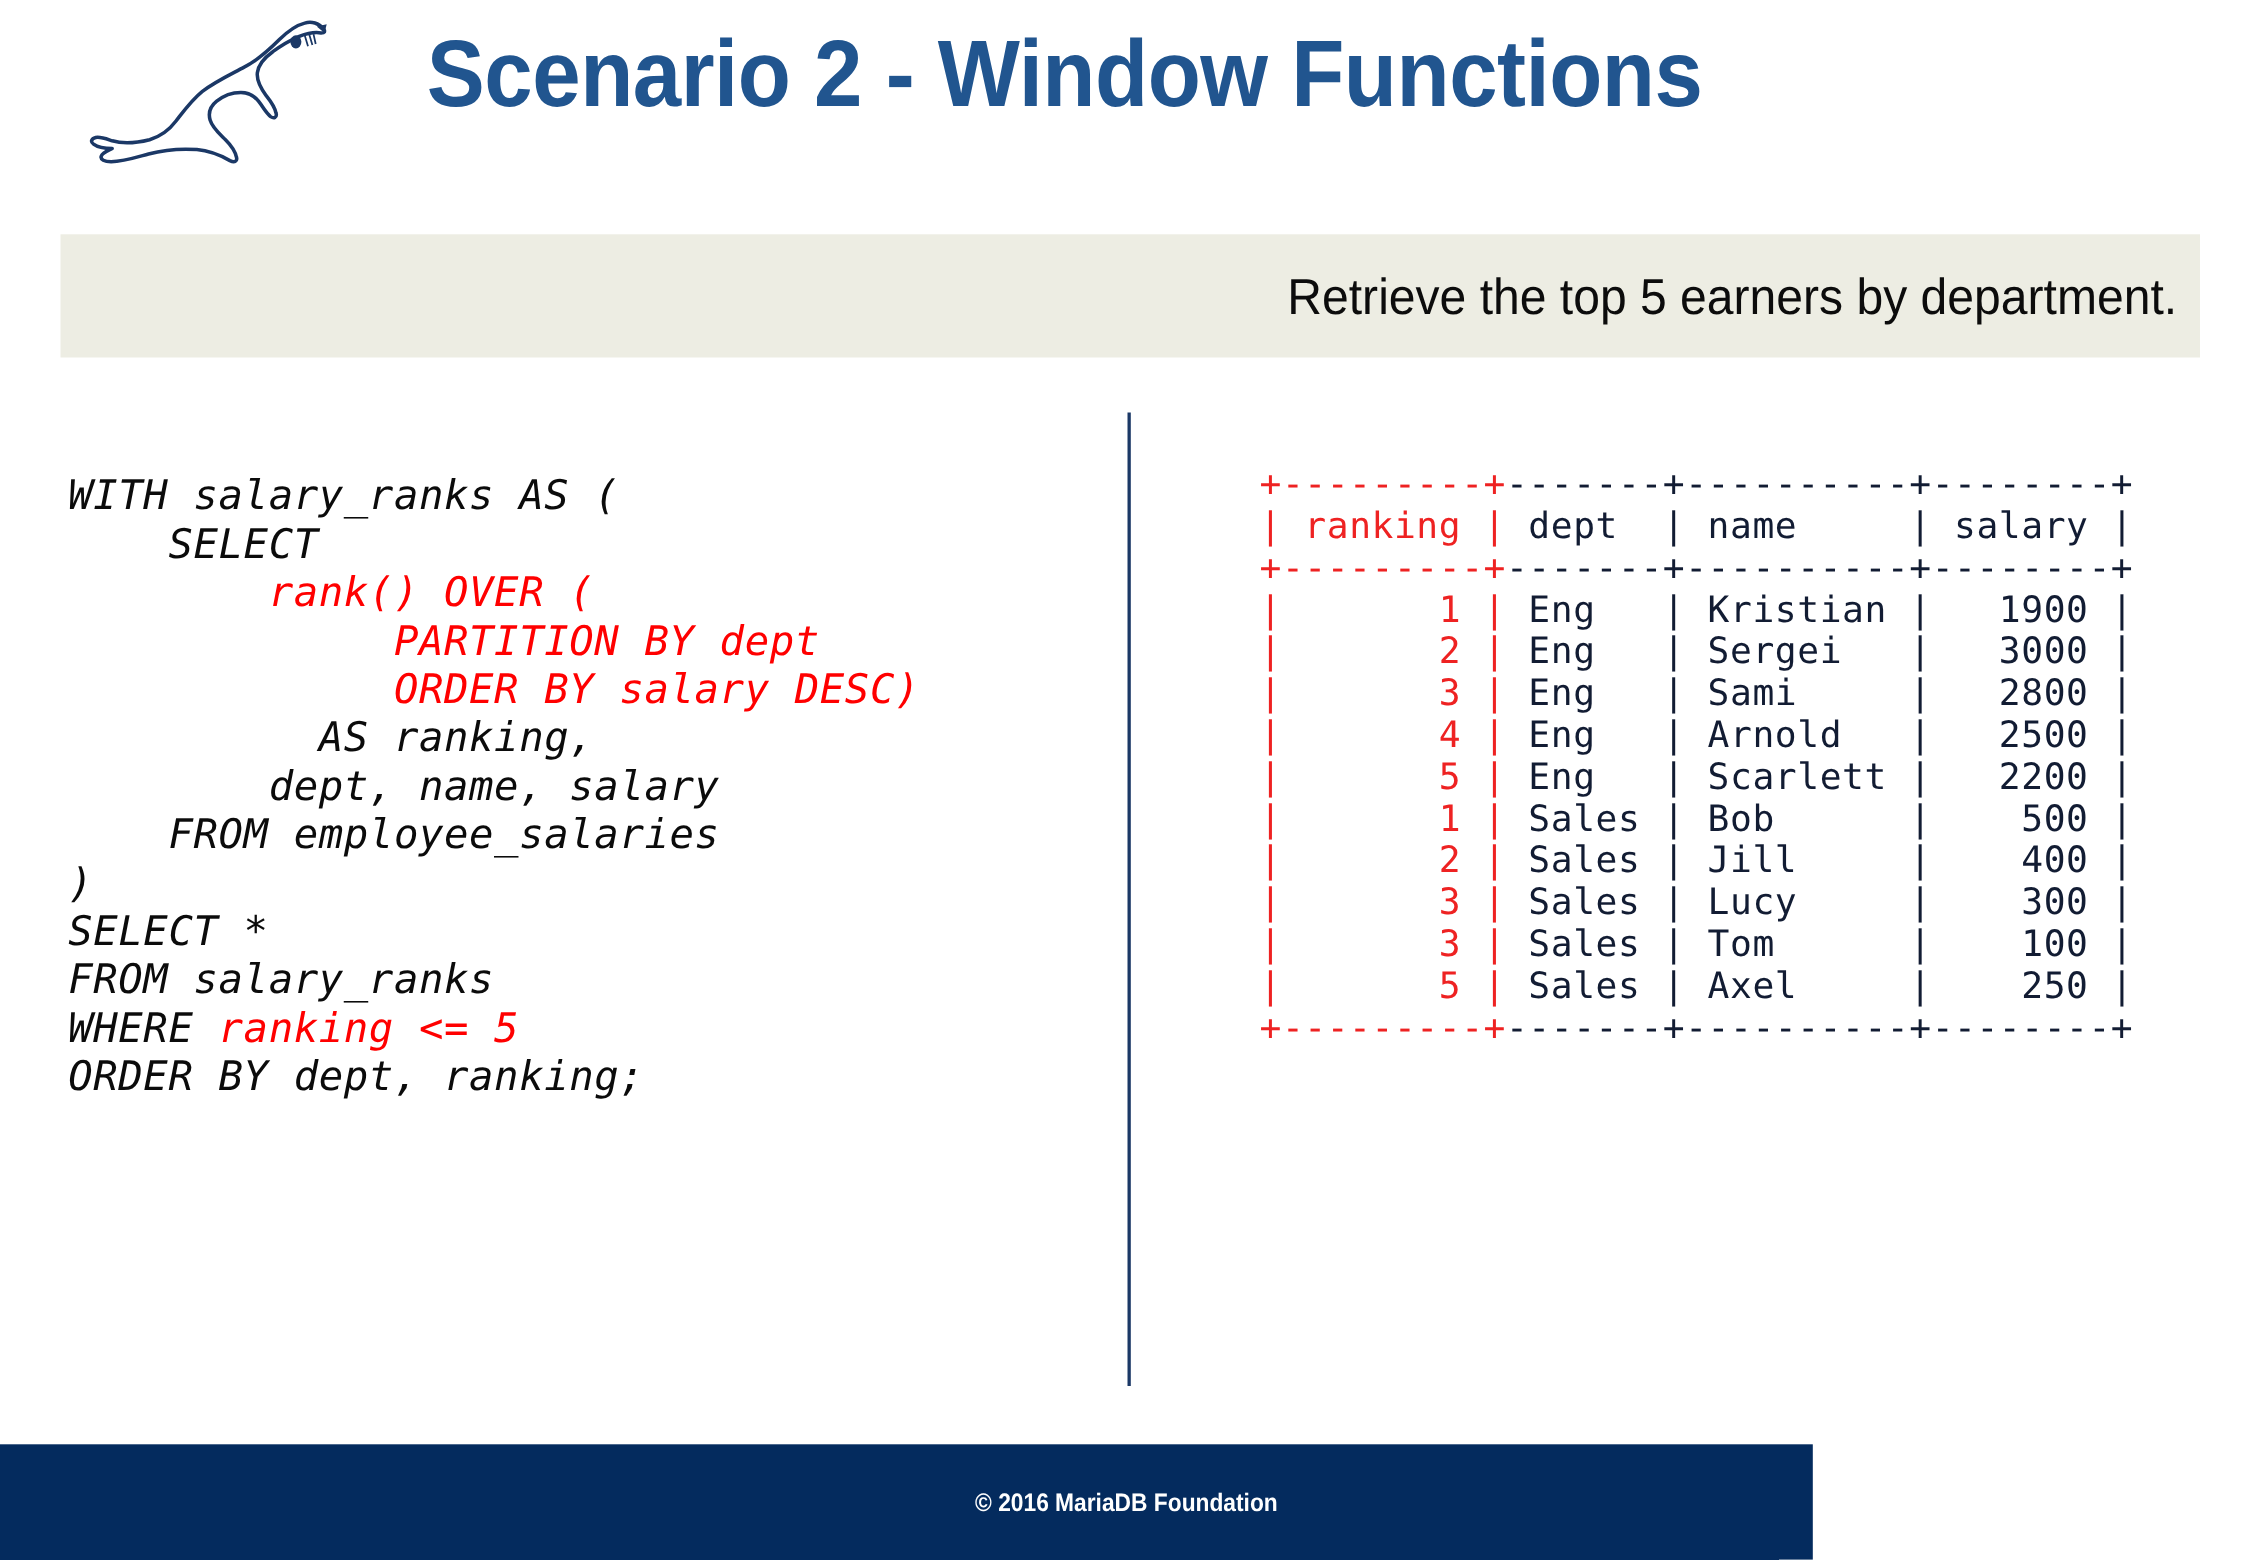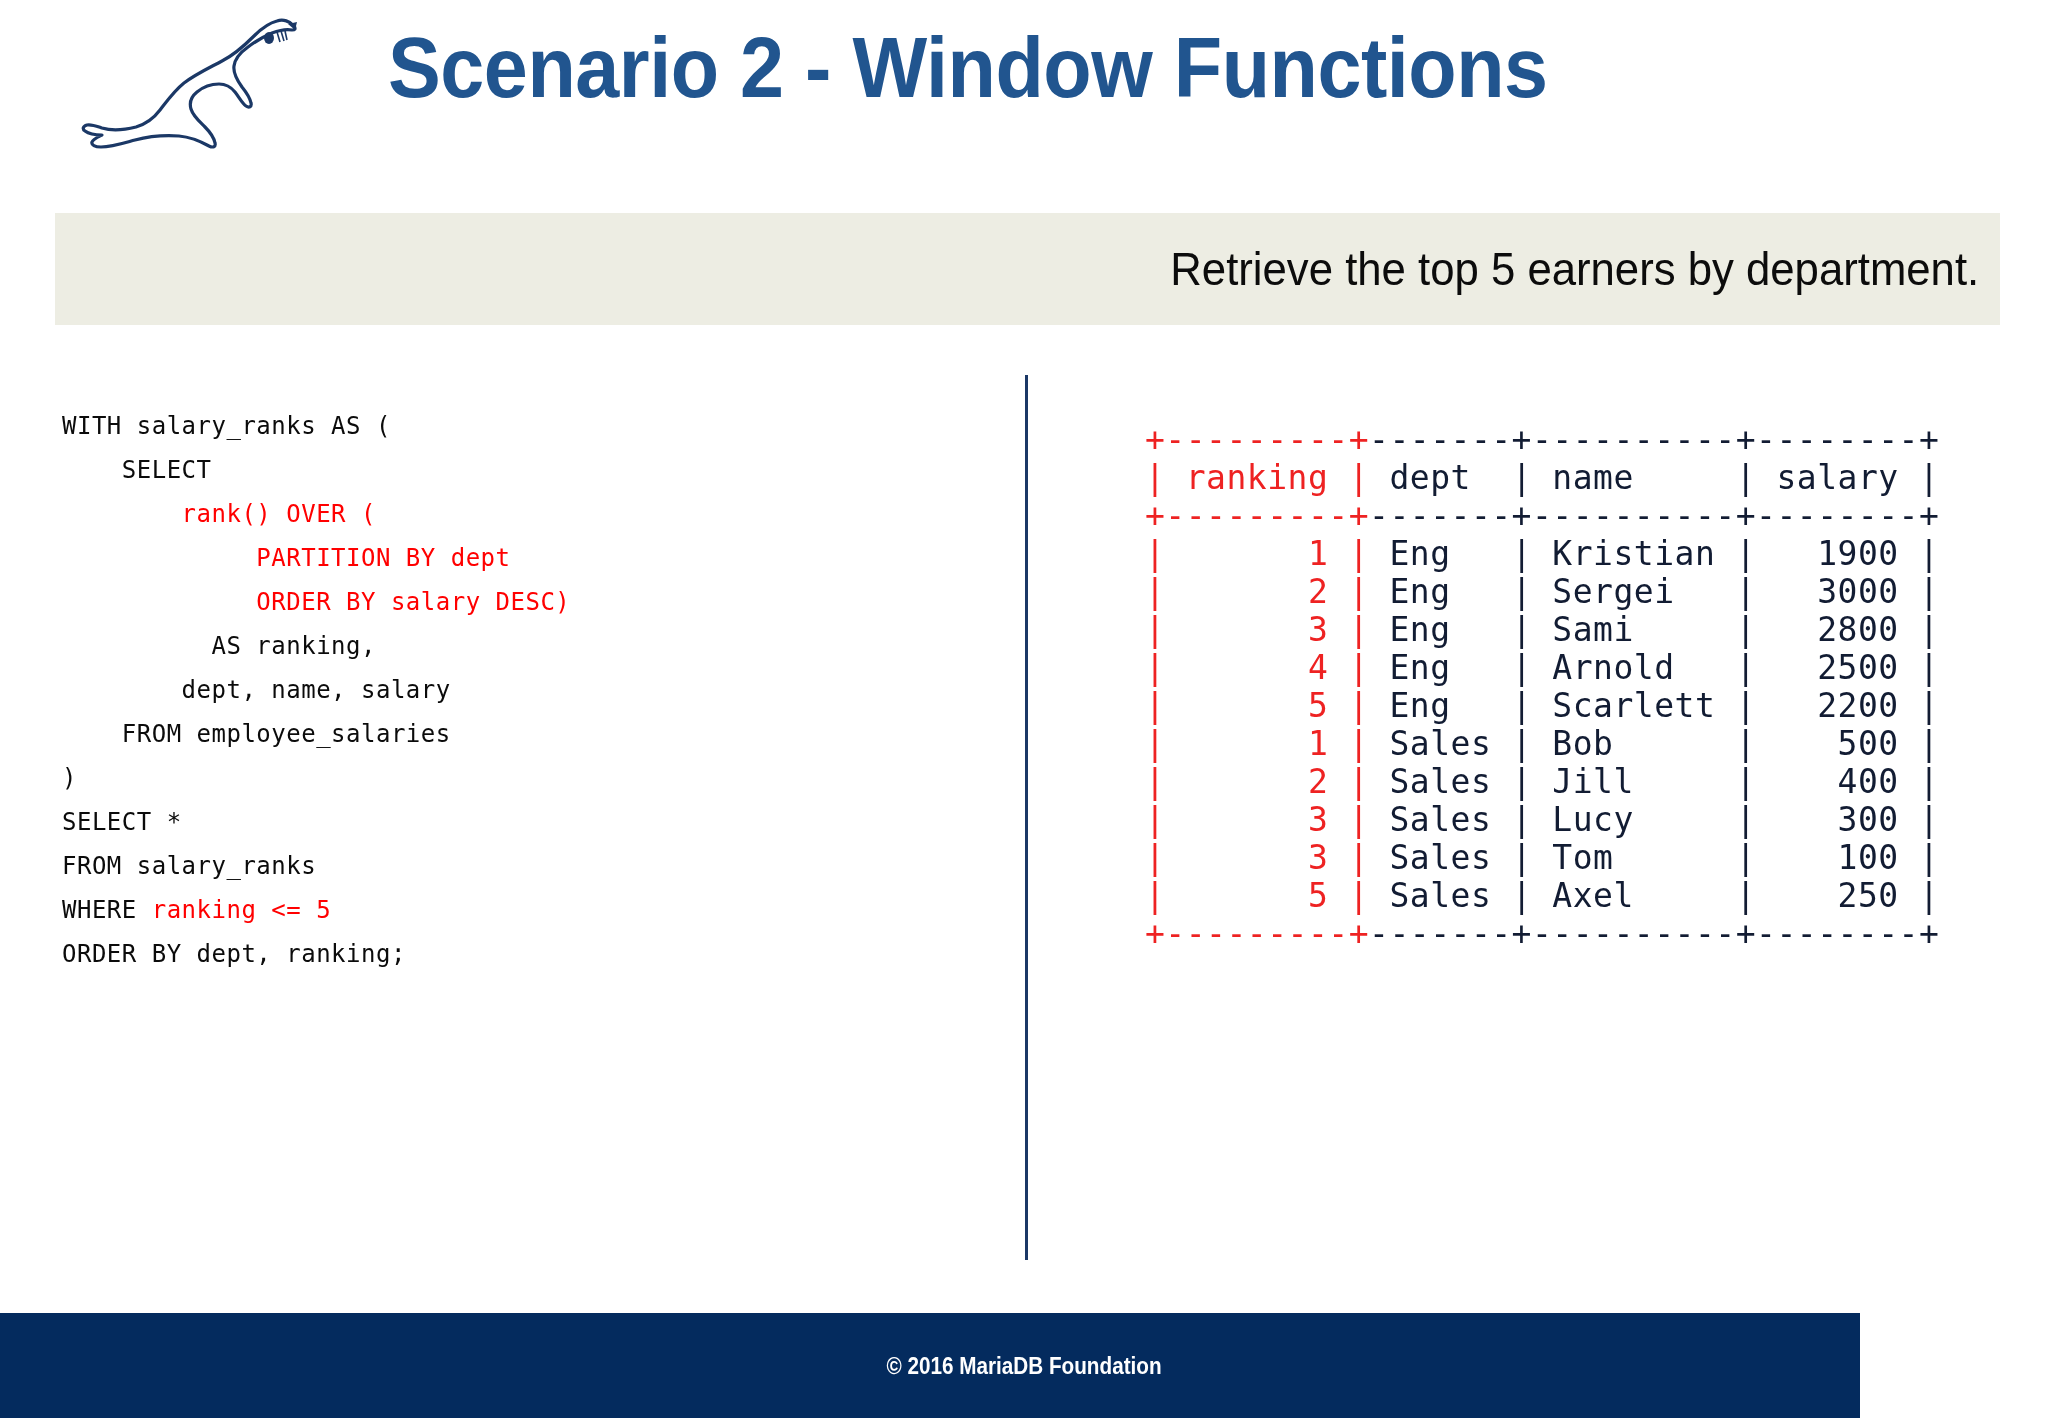--- a/index.html
+++ b/index.html
@@ -80,27 +80,28 @@
     top: 35px;
     width: 3px;
     height: 885px;
     background: #1b3866;
   }
 
   
   .sql-block {
     position: absolute;
     left: 62px;
-    top: 40px;
+    top: 52px;
     font-family: "DejaVu Sans Mono", "Liberation Mono", monospace;
-    font-size: 24px;
+    font-size: 37px;
     line-height: 44px;
     color: #0b0b0b;
     white-space: pre;
     letter-spacing: 0.5px;
+    font-style: italic;
   }
   .sql-block .kw-red { color: #FF0000; }
 
   
   .result-table {
     position: absolute;
     left: 1145px;
     top: 48px;
     font-family: "DejaVu Sans Mono", "Liberation Mono", monospace;
     font-size: 33px;
@@ -110,21 +111,21 @@
     letter-spacing: 0.5px;
   }
   .result-table .rk { color: #EE2222; }
   .result-table .dk { color: #121c33; }
 
   
   .slide-footer {
     position: absolute;
     left: 0;
     top: 1313px;
-    width: 1860px;
+    width: 1648px;
     height: 105px;
     background: #042B5E;
   }
   .footer-copyright {
     position: absolute;
     left: 0;
     top: 40px;
     width: 2048px;
     text-align: center;
     color: #ffffff;

